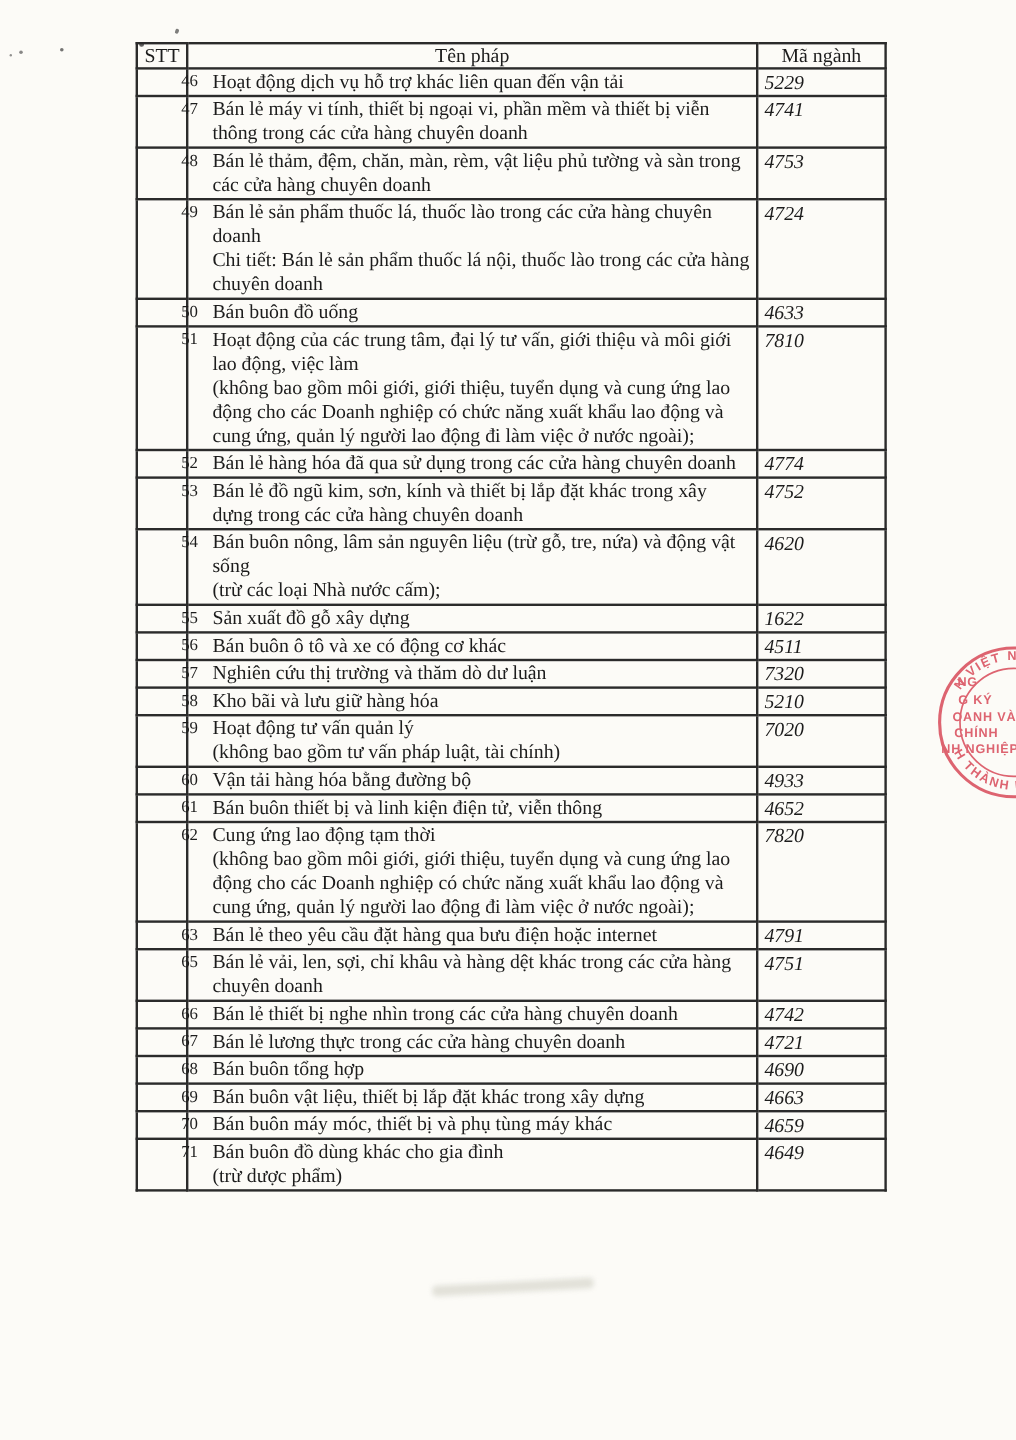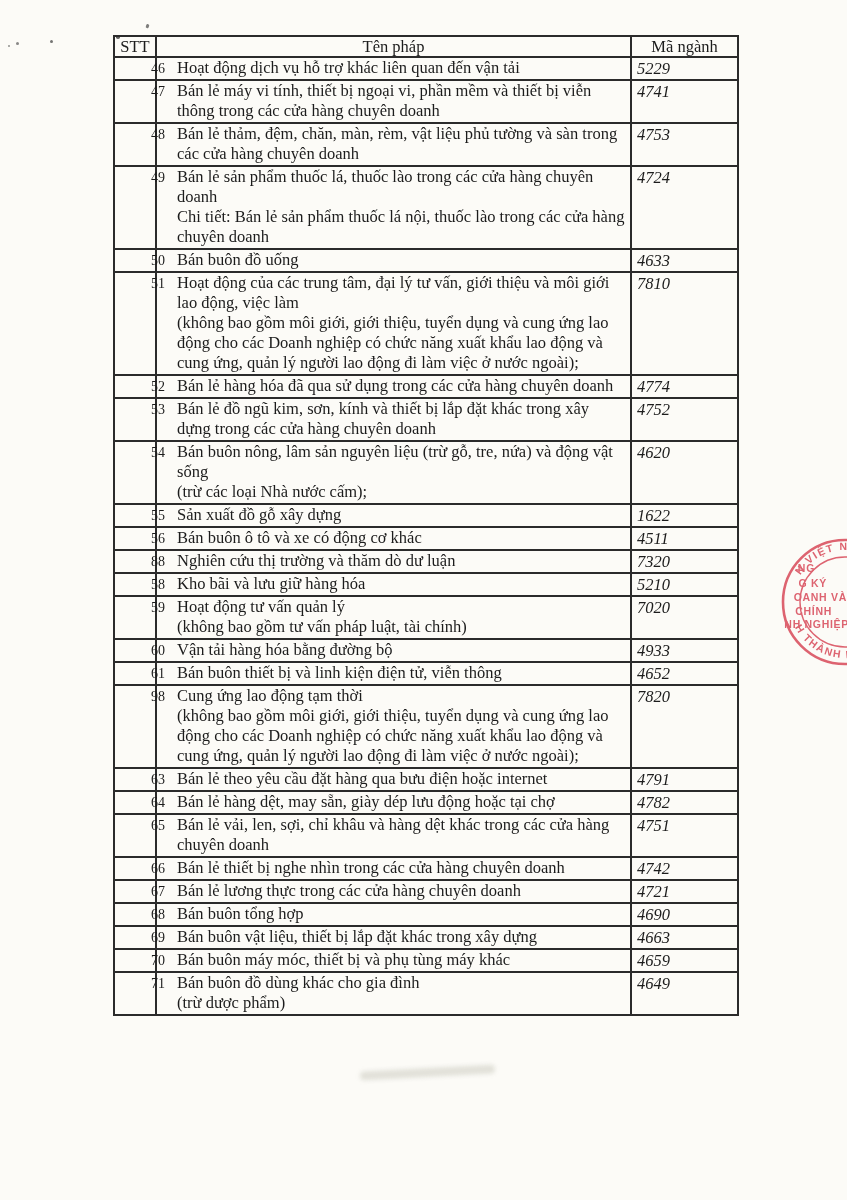--- a/index.html
+++ b/index.html
@@ -176,21 +176,21 @@
       <td class="cell-stt">55</td>
       <td class="cell-name">Sản xuất đồ gỗ xây dựng</td>
       <td class="cell-code">1622</td>
     </tr>
         <tr>
       <td class="cell-stt">56</td>
       <td class="cell-name">Bán buôn ô tô và xe có động cơ khác</td>
       <td class="cell-code">4511</td>
     </tr>
         <tr>
-      <td class="cell-stt">88</td>
+      <td class="cell-stt">57</td>
       <td class="cell-name">Nghiên cứu thị trường và thăm dò dư luận</td>
       <td class="cell-code">7320</td>
     </tr>
         <tr>
       <td class="cell-stt">58</td>
       <td class="cell-name">Kho bãi và lưu giữ hàng hóa</td>
       <td class="cell-code">5210</td>
     </tr>
         <tr>
       <td class="cell-stt">59</td>
@@ -202,34 +202,29 @@
       <td class="cell-stt">60</td>
       <td class="cell-name">Vận tải hàng hóa bằng đường bộ</td>
       <td class="cell-code">4933</td>
     </tr>
         <tr>
       <td class="cell-stt">61</td>
       <td class="cell-name">Bán buôn thiết bị và linh kiện điện tử, viễn thông</td>
       <td class="cell-code">4652</td>
     </tr>
         <tr>
-      <td class="cell-stt">98</td>
+      <td class="cell-stt">62</td>
       <td class="cell-name">Cung ứng lao động tạm thời
 (không bao gồm môi giới, giới thiệu, tuyển dụng và cung ứng lao động cho các Doanh nghiệp có chức năng xuất khẩu lao động và cung ứng, quản lý người lao động đi làm việc ở nước ngoài);</td>
       <td class="cell-code">7820</td>
     </tr>
         <tr>
       <td class="cell-stt">63</td>
       <td class="cell-name">Bán lẻ theo yêu cầu đặt hàng qua bưu điện hoặc internet</td>
       <td class="cell-code">4791</td>
-    </tr>
-        <tr>
-      <td class="cell-stt">64</td>
-      <td class="cell-name">Bán lẻ hàng dệt, may sẵn, giày dép lưu động hoặc tại chợ</td>
-      <td class="cell-code">4782</td>
     </tr>
         <tr>
       <td class="cell-stt">65</td>
       <td class="cell-name">Bán lẻ vải, len, sợi, chỉ khâu và hàng dệt khác trong các cửa hàng chuyên doanh</td>
       <td class="cell-code">4751</td>
     </tr>
         <tr>
       <td class="cell-stt">66</td>
       <td class="cell-name">Bán lẻ thiết bị nghe nhìn trong các cửa hàng chuyên doanh</td>
       <td class="cell-code">4742</td>

